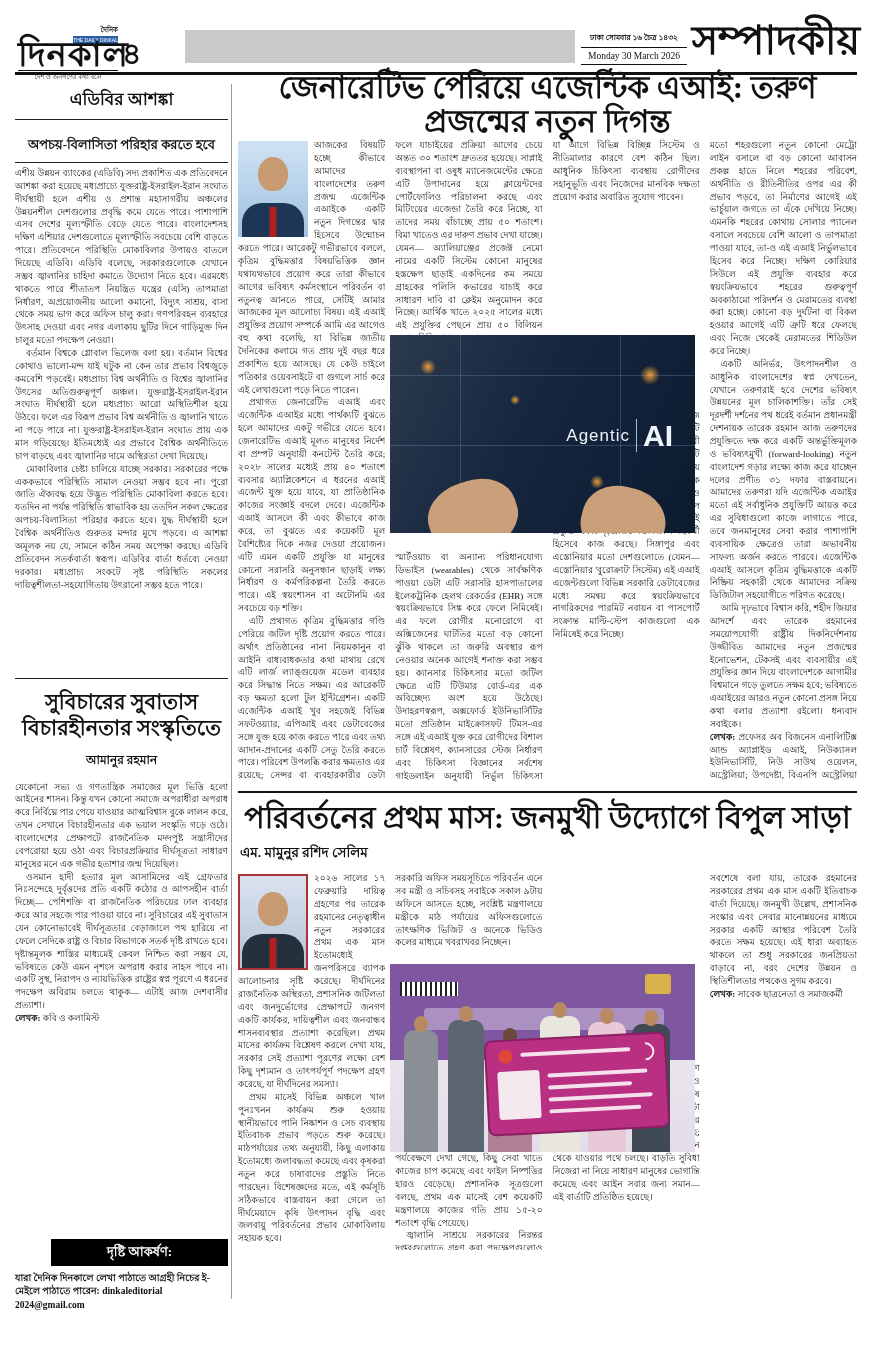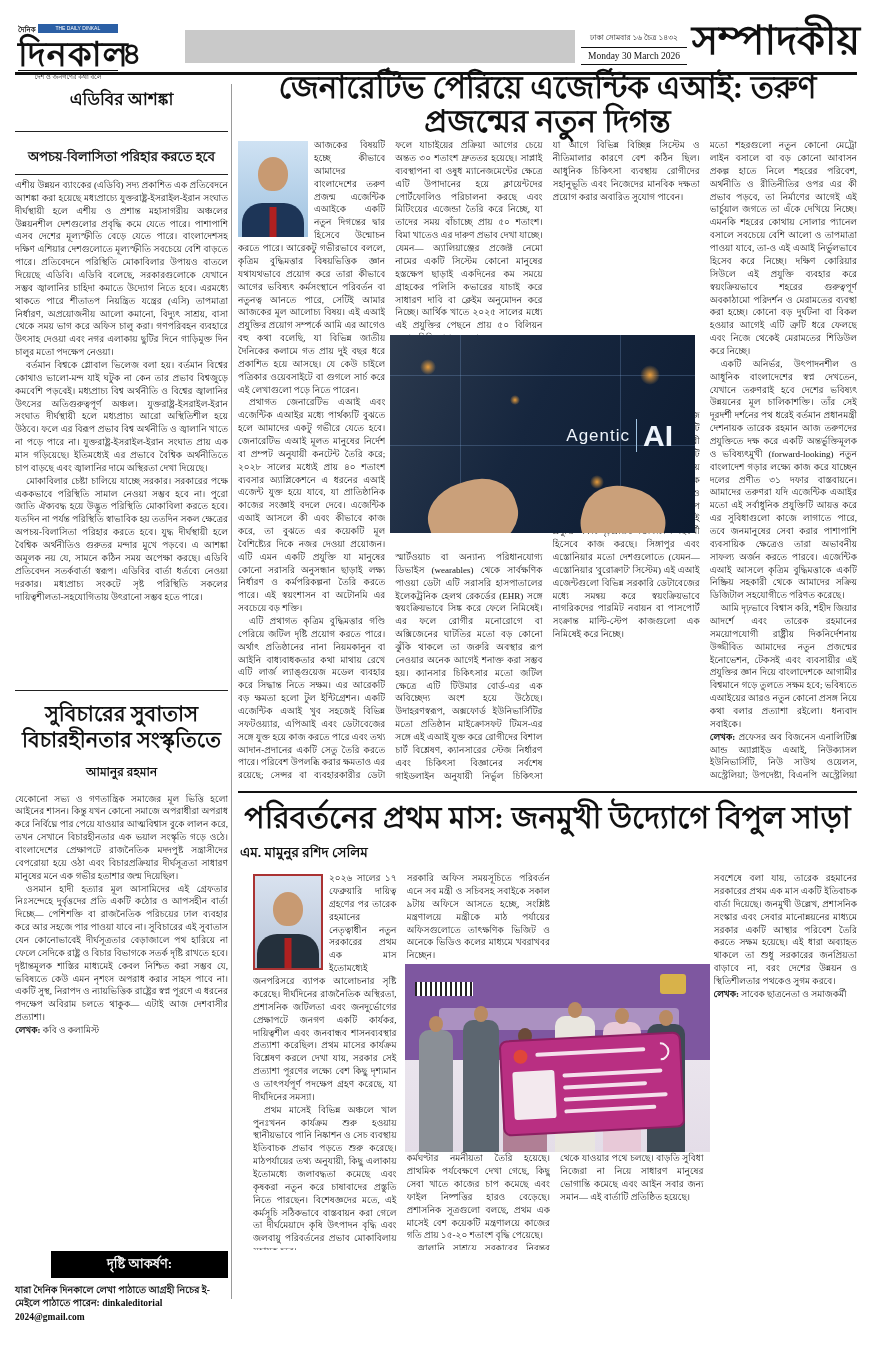--- a/index.html
+++ b/index.html
@@ -1,37 +1,37 @@
 <!DOCTYPE html>
 <html><head>
 <meta charset="utf-8">
 <style>
   html,body{margin:0;padding:0;}
   body{width:870px;height:1368px;background:#fff;color:#111;
        font-family:"Liberation Serif","DejaVu Serif",serif;position:relative;overflow:hidden;}
   .abs{position:absolute;}
   
   #masthead{left:18px;top:24px;width:100px;}
-  .mast-toprow{display:flex;align-items:flex-start;height:16px;}
+  .mast-toprow{display:flex;align-items:flex-end;height:16px;flex-direction:column;}
   .mast-daily{font-size:7px;font-weight:bold;}
   .mast-eng{flex:1;background:#2b5fa5;color:#fff;font-size:5px;text-align:center;
             font-family:"Liberation Sans",sans-serif;line-height:9px;margin-left:2px;}
   .mast-title{font-size:34px;font-weight:bold;line-height:30px;letter-spacing:1px;}
   .mast-tag{font-size:6.5px;text-align:center;border-top:1px solid #111;padding-top:1px;}
   #page-num{left:122px;top:30px;font-size:30px;font-weight:bold;}
   #ad-box{left:185px;top:30px;width:390px;height:33px;background:#c9c9c9;}
   #date-box{left:581px;top:30px;width:106px;text-align:center;}
-  .date-bn{font-size:7.5px;font-weight:normal;border-bottom:1px solid #111;padding:2px 0 3px;}
+  .date-bn{font-size:7.5px;font-weight:bold;border-bottom:1px solid #111;padding:2px 0 3px;}
   .date-en{font-size:9.5px;padding:3px 0;border-bottom:1px solid #111;}
   #section-title{left:690px;top:18px;width:170px;font-size:40px;font-weight:bold;text-align:right;line-height:46px;}
   #header-rule{left:15px;top:72px;width:842px;height:3px;background:#111;}
   #col-divider{left:231px;top:84px;width:1px;height:1215px;background:#9a9a9a;}
   
   #left-rail{left:15px;top:84px;width:213px;}
-  .lr-head1{font-size:17px;font-weight:bold;text-align:center;padding:2px 0 16px;}
+  .lr-head1{font-size:17px;font-weight:bold;text-align:center;padding:2px 0 4px;}
   .lr-rule{height:1px;background:#222;margin:1px 0;}
   .lr-sub1{font-size:13px;font-weight:bold;text-align:center;padding:14px 0 5px;}
   .body-txt{font-size:9px;line-height:1.43;text-align:justify;}
   .body-txt p{margin:0;text-indent:11px;}
   .body-txt p.first{text-indent:0;}
   #lr-a1-body{height:505px;overflow:hidden;margin-top:4px;}
   #lr-mid-rule{height:1px;background:#222;margin:6px 0 10px;}
   .lr-head2{font-size:21px;font-weight:bold;text-align:center;line-height:1.25;}
   .lr-byline2{font-size:12px;font-weight:bold;text-align:center;margin:9px 0 10px;}
   #lr-a2-body{height:438px;overflow:hidden;}
@@ -41,21 +41,21 @@
   #notice-bar{margin-left:36px;background:#000;color:#fff;font-size:13px;font-weight:bold;
               text-align:center;padding:3px 0;}
   #notice-text{font-size:9.5px;font-weight:bold;line-height:1.45;margin-top:6px;text-align:left;}
   
   #main{left:238px;top:71px;width:619px;}
   .m-head{font-size:31px;font-weight:bold;text-align:center;line-height:1.1;}
   .m-byline{font-size:13.5px;font-weight:bold;margin:8px 0 7px 2px;}
   .cols{display:flex;gap:10px;position:relative;}
   .col{flex:1;overflow:hidden;}
   #a1-cols{height:643px;}
-  #a2-cols{height:378px;margin-left:15px;}
+  #a2-cols{height:378px;}
   .img-spacer1{height:206px;}
   .img-spacer2{height:190px;}
   
   .portrait{width:70px;height:96px;float:left;margin:2px 6px 3px 0;position:relative;overflow:hidden;}
   #portrait1{background:linear-gradient(#cfe2f3,#9fc2e0);}
   #portrait2{background:linear-gradient(#d9e2ef,#b6c4d8);border:2px solid #a33;width:66px;height:92px;}
   .head-shape{position:absolute;left:50%;top:16px;transform:translateX(-50%);
               width:30px;height:34px;border-radius:50% 50% 46% 46%;background:#c89a72;}
   .suit-shape{position:absolute;left:50%;bottom:-6px;transform:translateX(-50%);
               width:62px;height:40px;border-radius:20px 20px 0 0;background:#1d3557;}

